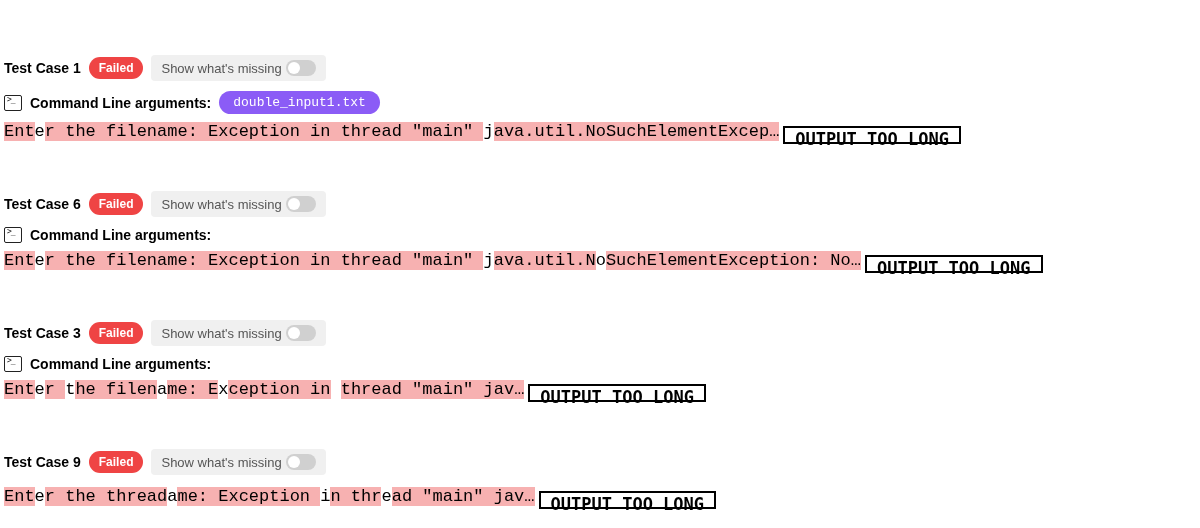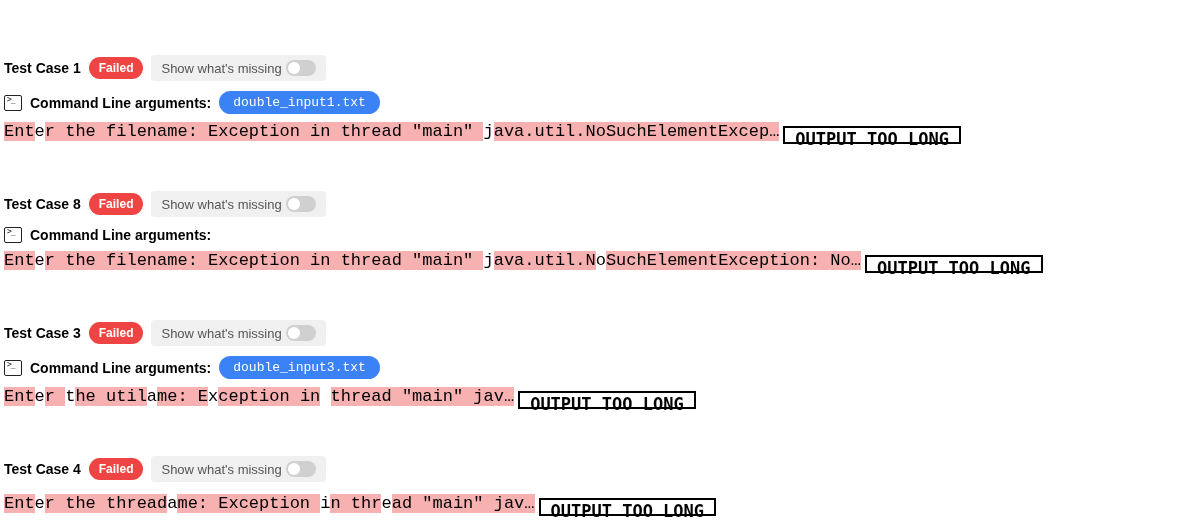--- a/index.html
+++ b/index.html
@@ -83,21 +83,21 @@
       font-family: monospace;
       color: #222;
       letter-spacing: -1px;
     }
     .cmdline-label {
       font-weight: 700;
       font-size: 14px;
       color: #000;
     }
     .cmdline-pill {
-      background: #3b82f6;
+      background: #8b5cf6;
       color: #fff;
       font-family: "SFMono-Regular", Consolas, "Liberation Mono", Menlo, monospace;
       font-size: 13px;
       padding: 4px 14px;
       border-radius: 12px;
     }
     .output-row {
       font-family: "SFMono-Regular", Consolas, "Liberation Mono", Menlo, monospace;
       font-size: 17px;
       line-height: 24px;
@@ -135,21 +135,21 @@
       </div>
       <div class="cmdline-row">
         <div class="terminal-icon"></div>
         <span class="cmdline-label">Command Line arguments:</span>
         <span class="cmdline-pill">double_input1.txt</span>
       </div>
       <div class="output-row"><span><span class="hl">Ent</span><span>e</span><span class="hl">r the filename: Exception in thread "main" </span><span>j</span><span class="hl">ava.util.NoSuchElementExcep…</span></span><span class="too-long">OUTPUT TOO LONG</span></div>
     </div>
     <div class="test-case">
       <div class="tc-header">
-        <span class="tc-title">Test Case 8</span>
+        <span class="tc-title">Test Case 6</span>
         <span class="status-badge">Failed</span>
         <div class="show-missing">
           <span>Show what's missing</span>
           <div class="toggle"></div>
         </div>
       </div>
       <div class="cmdline-row">
         <div class="terminal-icon"></div>
         <span class="cmdline-label">Command Line arguments:</span>
       </div>
@@ -160,27 +160,26 @@
         <span class="tc-title">Test Case 3</span>
         <span class="status-badge">Failed</span>
         <div class="show-missing">
           <span>Show what's missing</span>
           <div class="toggle"></div>
         </div>
       </div>
       <div class="cmdline-row">
         <div class="terminal-icon"></div>
         <span class="cmdline-label">Command Line arguments:</span>
-        <span class="cmdline-pill">double_input3.txt</span>
       </div>
-      <div class="output-row"><span><span class="hl">Ent</span><span>e</span><span class="hl">r </span><span>t</span><span class="hl">he util</span><span>a</span><span class="hl">me: E</span><span>x</span><span class="hl">ception in</span><span> </span><span class="hl">thread "main" jav…</span></span><span class="too-long">OUTPUT TOO LONG</span></div>
+      <div class="output-row"><span><span class="hl">Ent</span><span>e</span><span class="hl">r </span><span>t</span><span class="hl">he filen</span><span>a</span><span class="hl">me: E</span><span>x</span><span class="hl">ception in</span><span> </span><span class="hl">thread "main" jav…</span></span><span class="too-long">OUTPUT TOO LONG</span></div>
     </div>
     <div class="test-case">
       <div class="tc-header">
-        <span class="tc-title">Test Case 4</span>
+        <span class="tc-title">Test Case 9</span>
         <span class="status-badge">Failed</span>
         <div class="show-missing">
           <span>Show what's missing</span>
           <div class="toggle"></div>
         </div>
       </div>
       <div class="output-row"><span><span class="hl">Ent</span><span>e</span><span class="hl">r the thread</span><span>a</span><span class="hl">me: Exception </span><span>i</span><span class="hl">n thr</span><span>e</span><span class="hl">ad "main" jav…</span></span><span class="too-long">OUTPUT TOO LONG</span></div>
     </div>
   </div>
 

